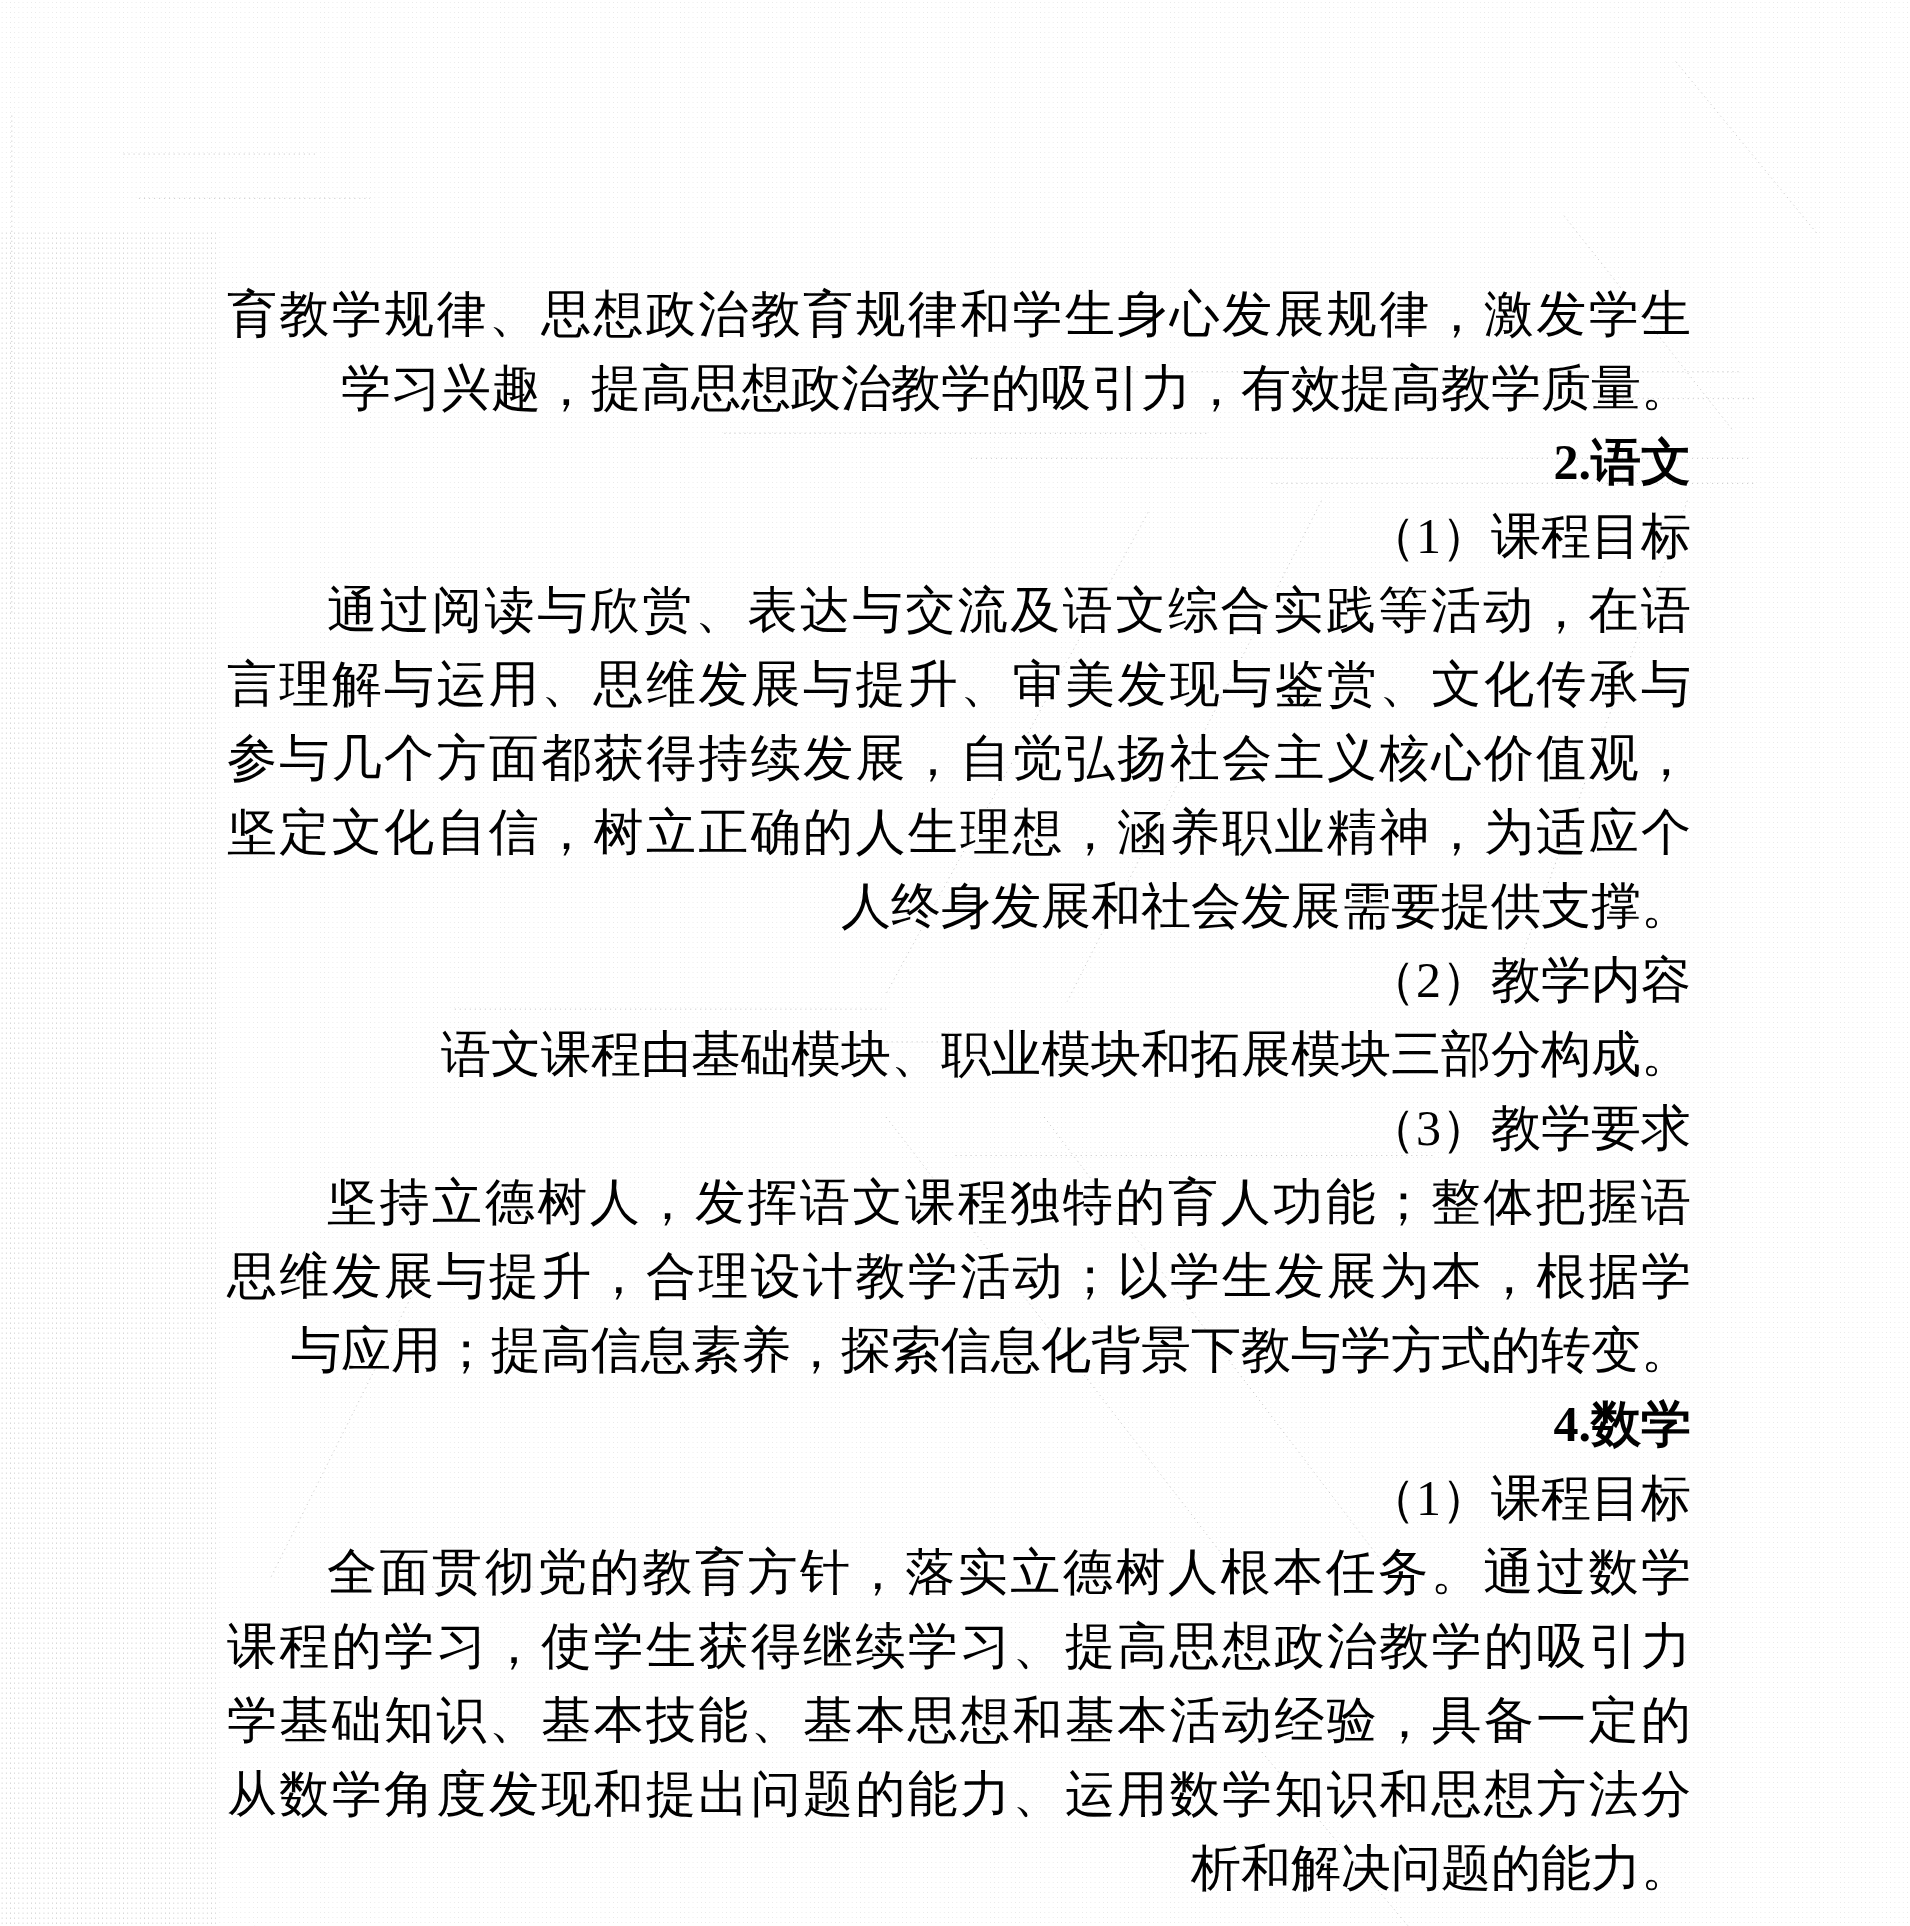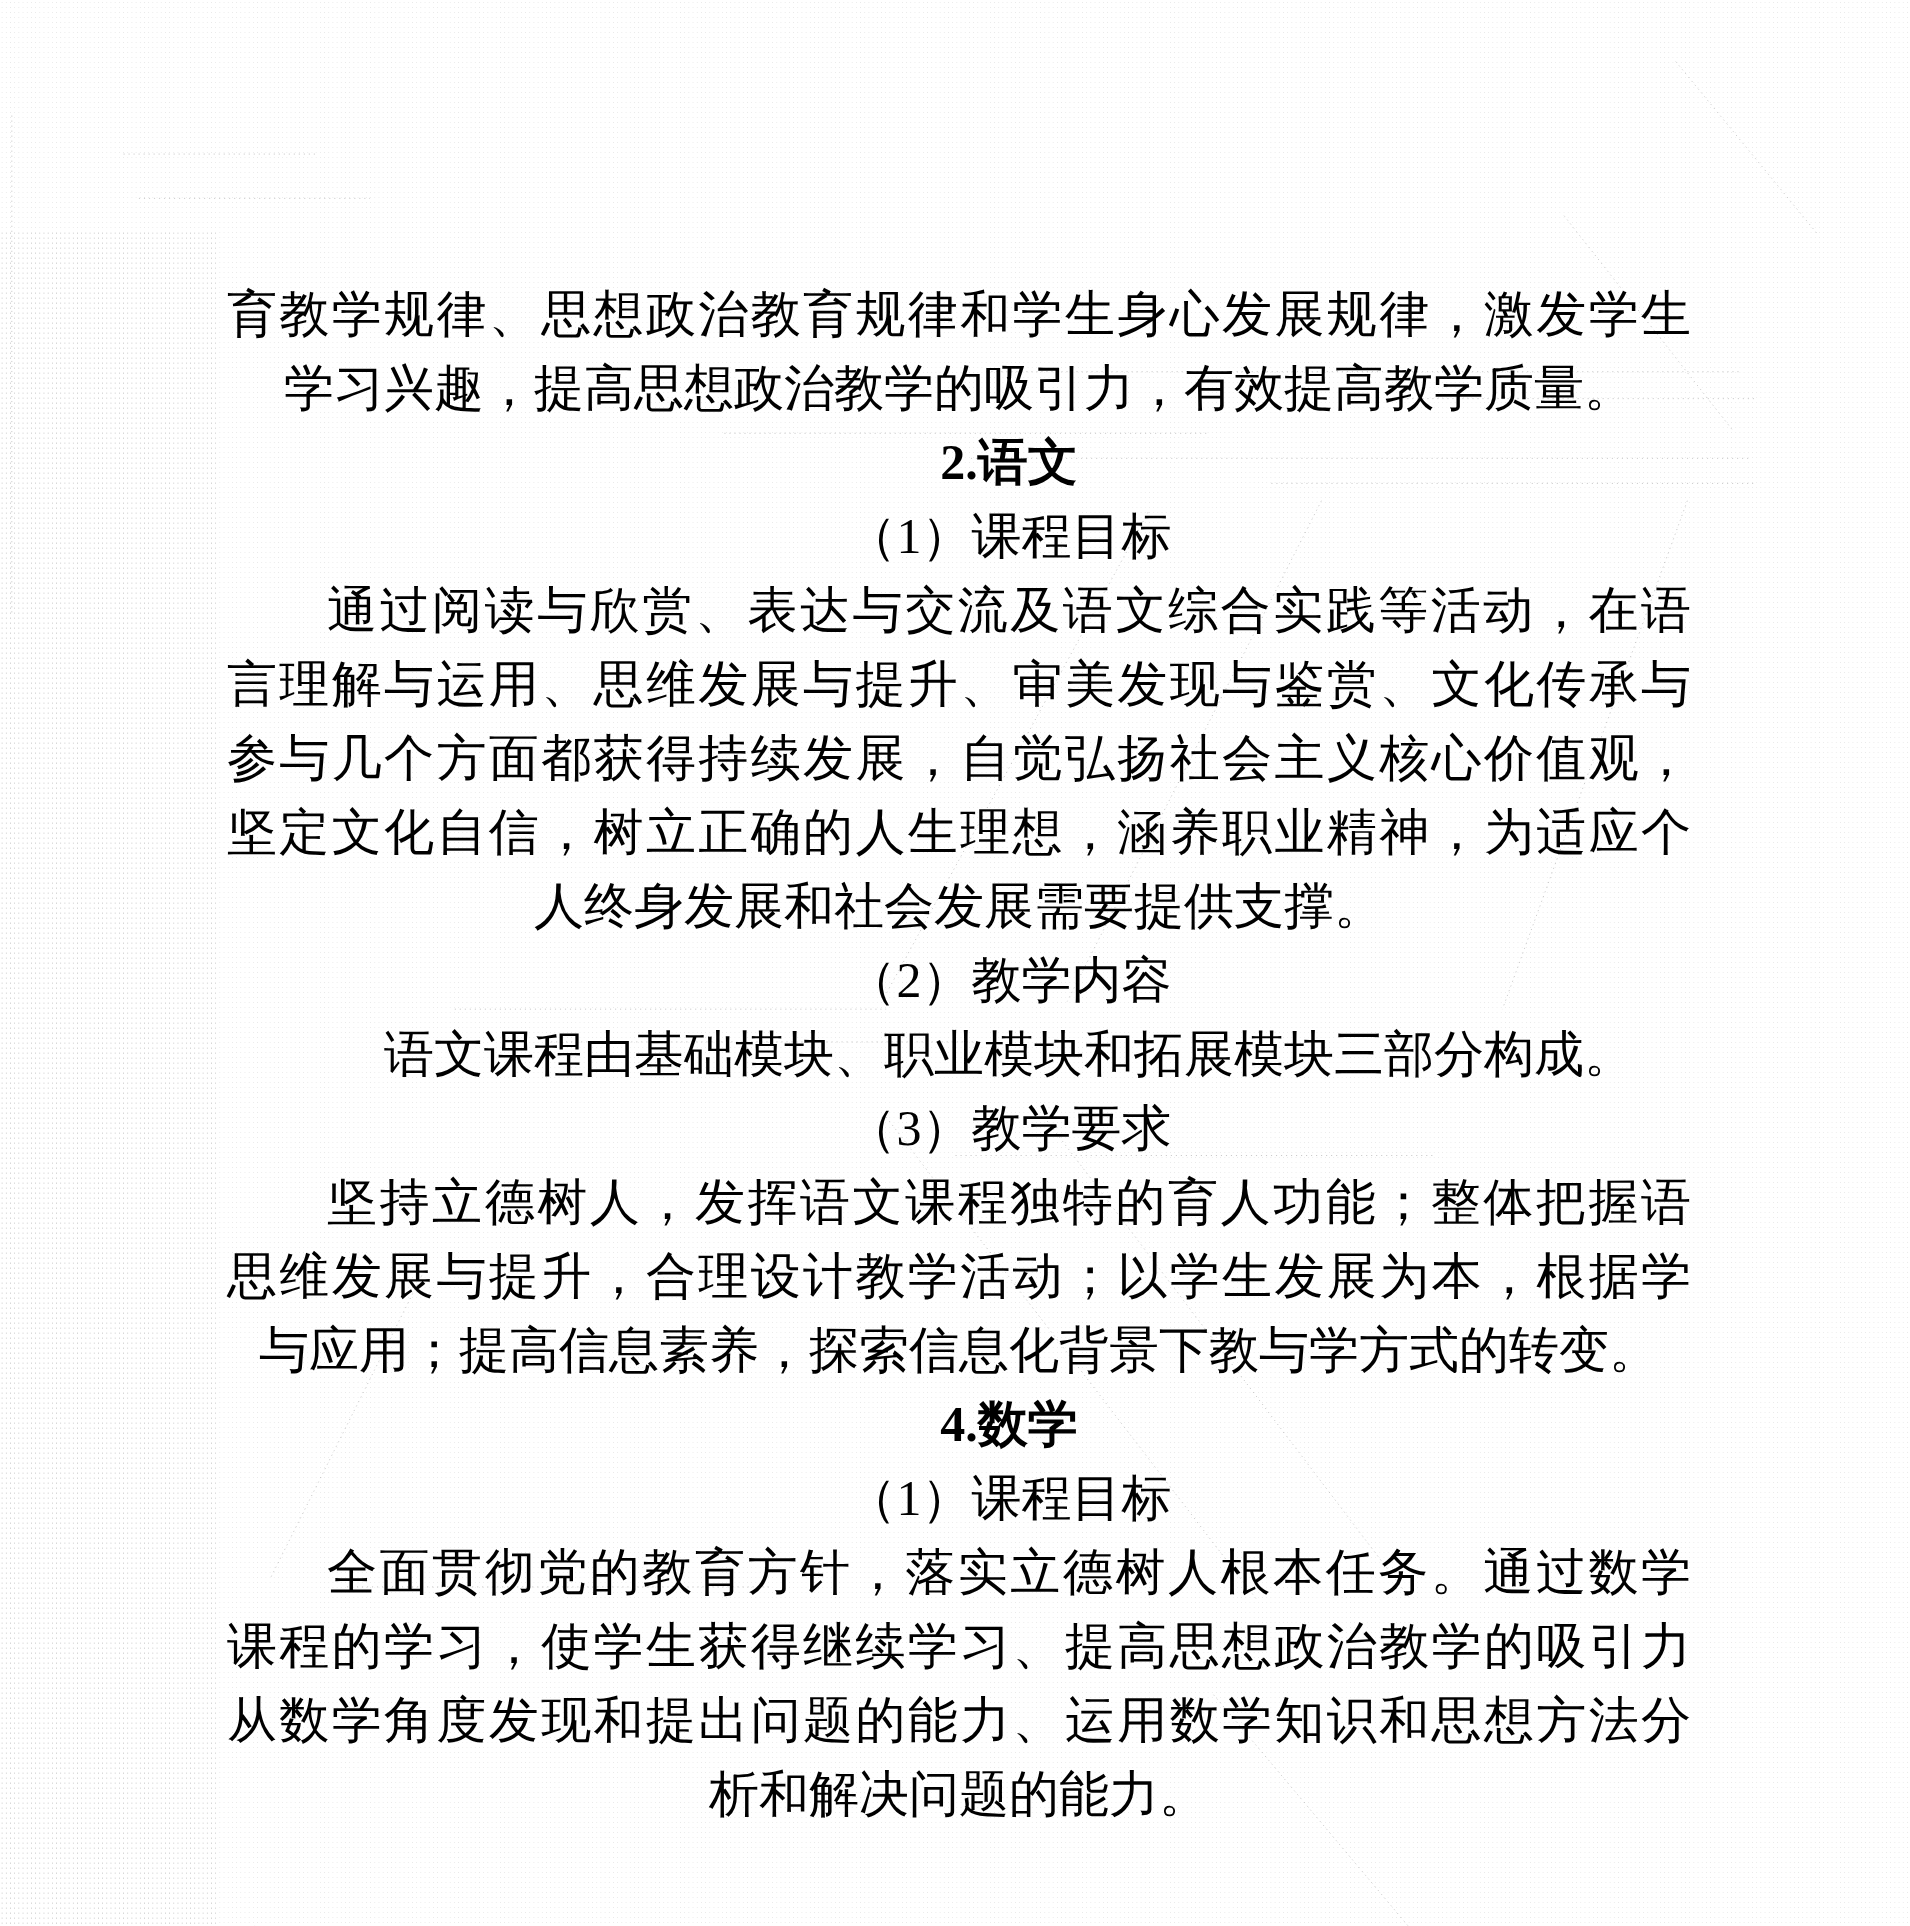--- a/index.html
+++ b/index.html
@@ -38,21 +38,21 @@
   .content {
     position: absolute;
     left: 227px;
     top: 277px;
     width: 1464px;
   }
   .line {
     font-size: 50px;
     line-height: 74px;
     height: 74px;
-    text-align: center;
+    text-align: right;
     white-space: nowrap;
     letter-spacing: 0;
   }
   .line.fill {
     white-space: normal;
     text-align: justify;
     text-align-last: justify;
   }
   .line.indent { text-indent: 100px; }
   .line.bold { font-weight: 700; }
@@ -114,19 +114,20 @@
         <div class="line indent">（2）教学内容</div>
         <div class="line indent">语文课程由基础模块、职业模块和拓展模块三部分构成。</div>
         <div class="line indent">（3）教学要求</div>
         <div class="line indent fill">坚持立德树人，发挥语文课程独特的育人功能；整体把握语</div>
         <div class="line fill">思维发展与提升，合理设计教学活动；以学生发展为本，根据学</div>
         <div class="line">与应用；提高信息素养，探索信息化背景下教与学方式的转变。</div>
         <div class="line indent bold">4.数学</div>
         <div class="line indent">（1）课程目标</div>
         <div class="line indent fill">全面贯彻党的教育方针，落实立德树人根本任务。通过数学</div>
         <div class="line fill">课程的学习，使学生获得继续学习、提高思想政治教学的吸引力</div>
+        <div class="line fill">学基础知识、基本技能、基本思想和基本活动经验，具备一定的</div>
         <div class="line fill">从数学角度发现和提出问题的能力、运用数学知识和思想方法分</div>
         <div class="line">析和解决问题的能力。</div>
       </div>
   </main>
 
 </div>
 
 
 </body></html>

